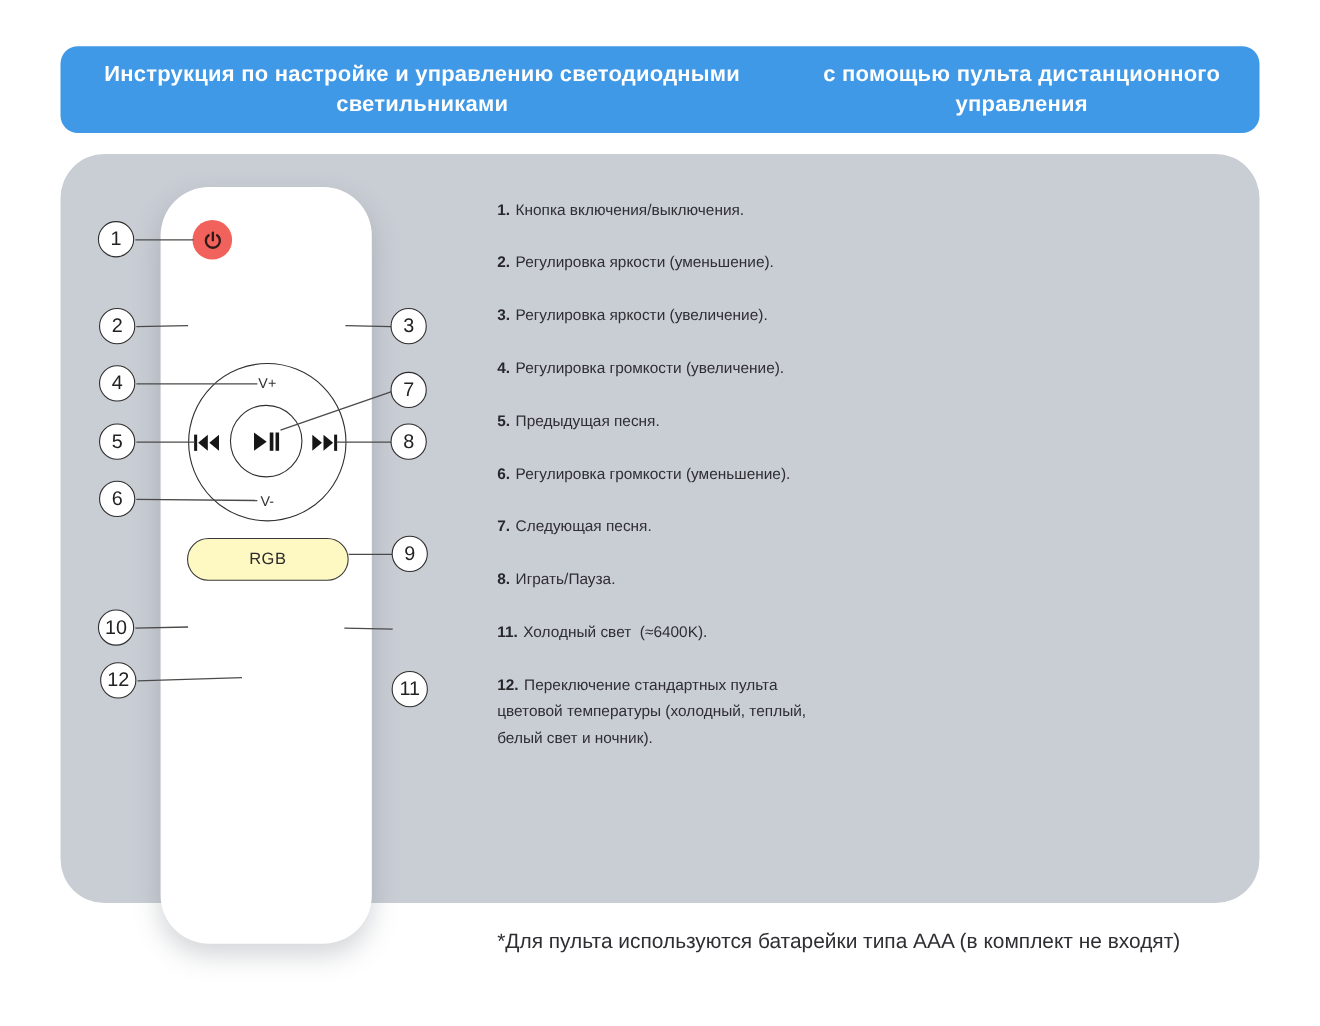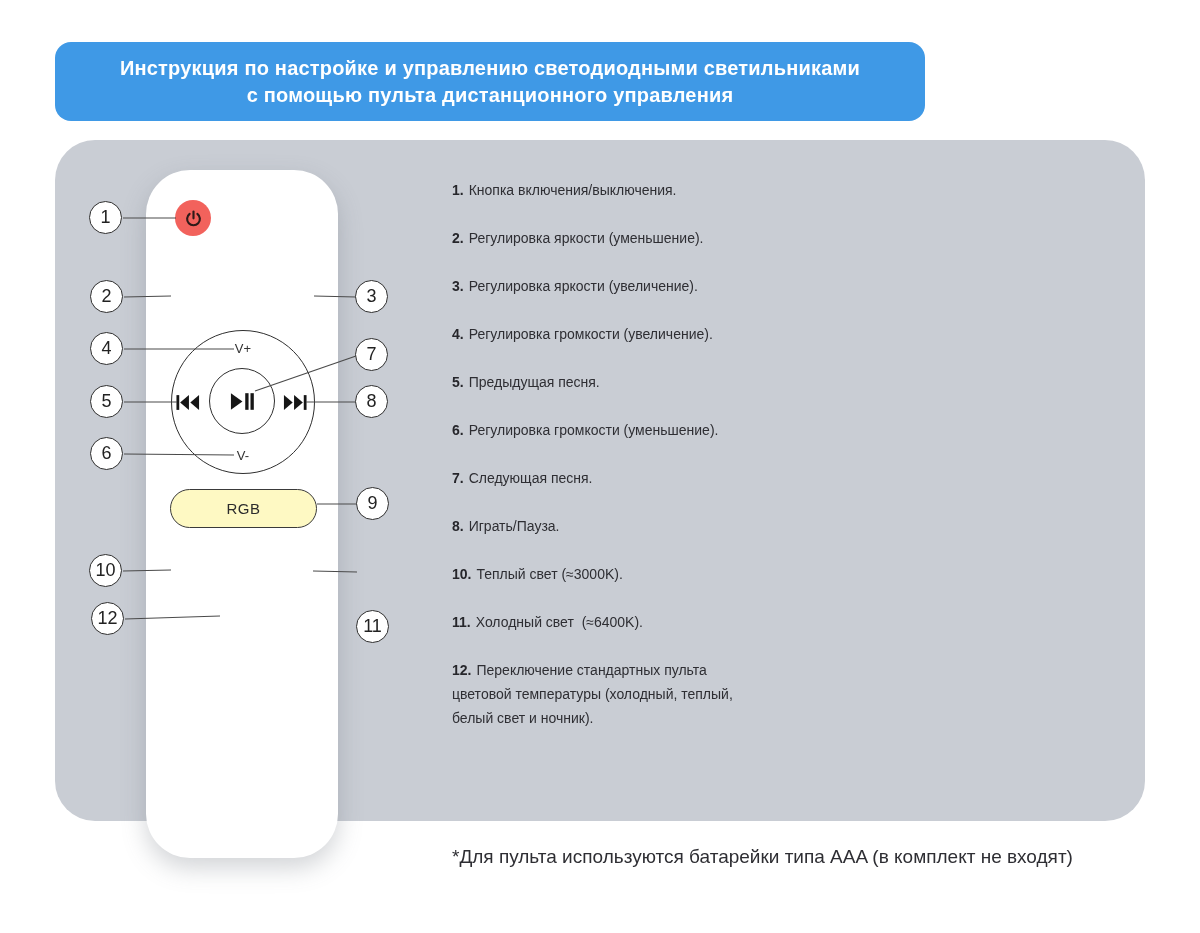--- a/index.html
+++ b/index.html
@@ -16,24 +16,24 @@
   html,body{width:1200px;height:933px;}
   body{
     position:relative;
     background:#ffffff;
     font-family:"Liberation Sans", sans-serif;
     color:var(--text-dark);
     overflow:hidden;
   }
   
   .banner{
-    position:absolute;left:55px;top:42px;width:870px;height:79px;
+    position:absolute;left:55px;top:42px;width:1090px;height:79px;
     background:var(--banner-blue);
     border-radius:16px;
-    display:flex;flex-direction:column;align-items:center;justify-content:center;
+    display:flex;flex-direction:row;align-items:center;justify-content:center;
     color:#ffffff;font-weight:700;font-size:20px;line-height:27px;
     text-align:center;letter-spacing:.2px;
   }
   
   .panel{
     position:absolute;left:55px;top:140px;width:1090px;height:681px;
     background:var(--panel-gray);
     border-radius:40px;
     z-index:0;
   }
@@ -219,20 +219,19 @@
 
 <div class="instructions">
   <div class="item"><span class="item-num">1.</span><span class="item-text">Кнопка включения/выключения.</span></div>
   <div class="item"><span class="item-num">2.</span><span class="item-text">Регулировка яркости (уменьшение).</span></div>
   <div class="item"><span class="item-num">3.</span><span class="item-text">Регулировка яркости (увеличение).</span></div>
   <div class="item"><span class="item-num">4.</span><span class="item-text">Регулировка громкости (увеличение).</span></div>
   <div class="item"><span class="item-num">5.</span><span class="item-text">Предыдущая песня.</span></div>
   <div class="item"><span class="item-num">6.</span><span class="item-text">Регулировка громкости (уменьшение).</span></div>
   <div class="item"><span class="item-num">7.</span><span class="item-text">Следующая песня.</span></div>
   <div class="item"><span class="item-num">8.</span><span class="item-text">Играть/Пауза.</span></div>
-  <div class="item"><span class="item-num">10.</span><span class="item-text">Теплый свет (≈3000K).</span></div>
   <div class="item"><span class="item-num">11.</span><span class="item-text">Холодный свет&nbsp; (≈6400K).</span></div>
   <div class="item"><span class="item-num">12.</span><span class="item-text">Переключение стандартных пульта
 цветовой температуры (холодный, теплый,
 белый свет и ночник).</span></div>
 </div>
 
 <div class="footnote">*Для пульта используются батарейки типа AAA (в комплект не входят)</div>
 
 </body></html>

